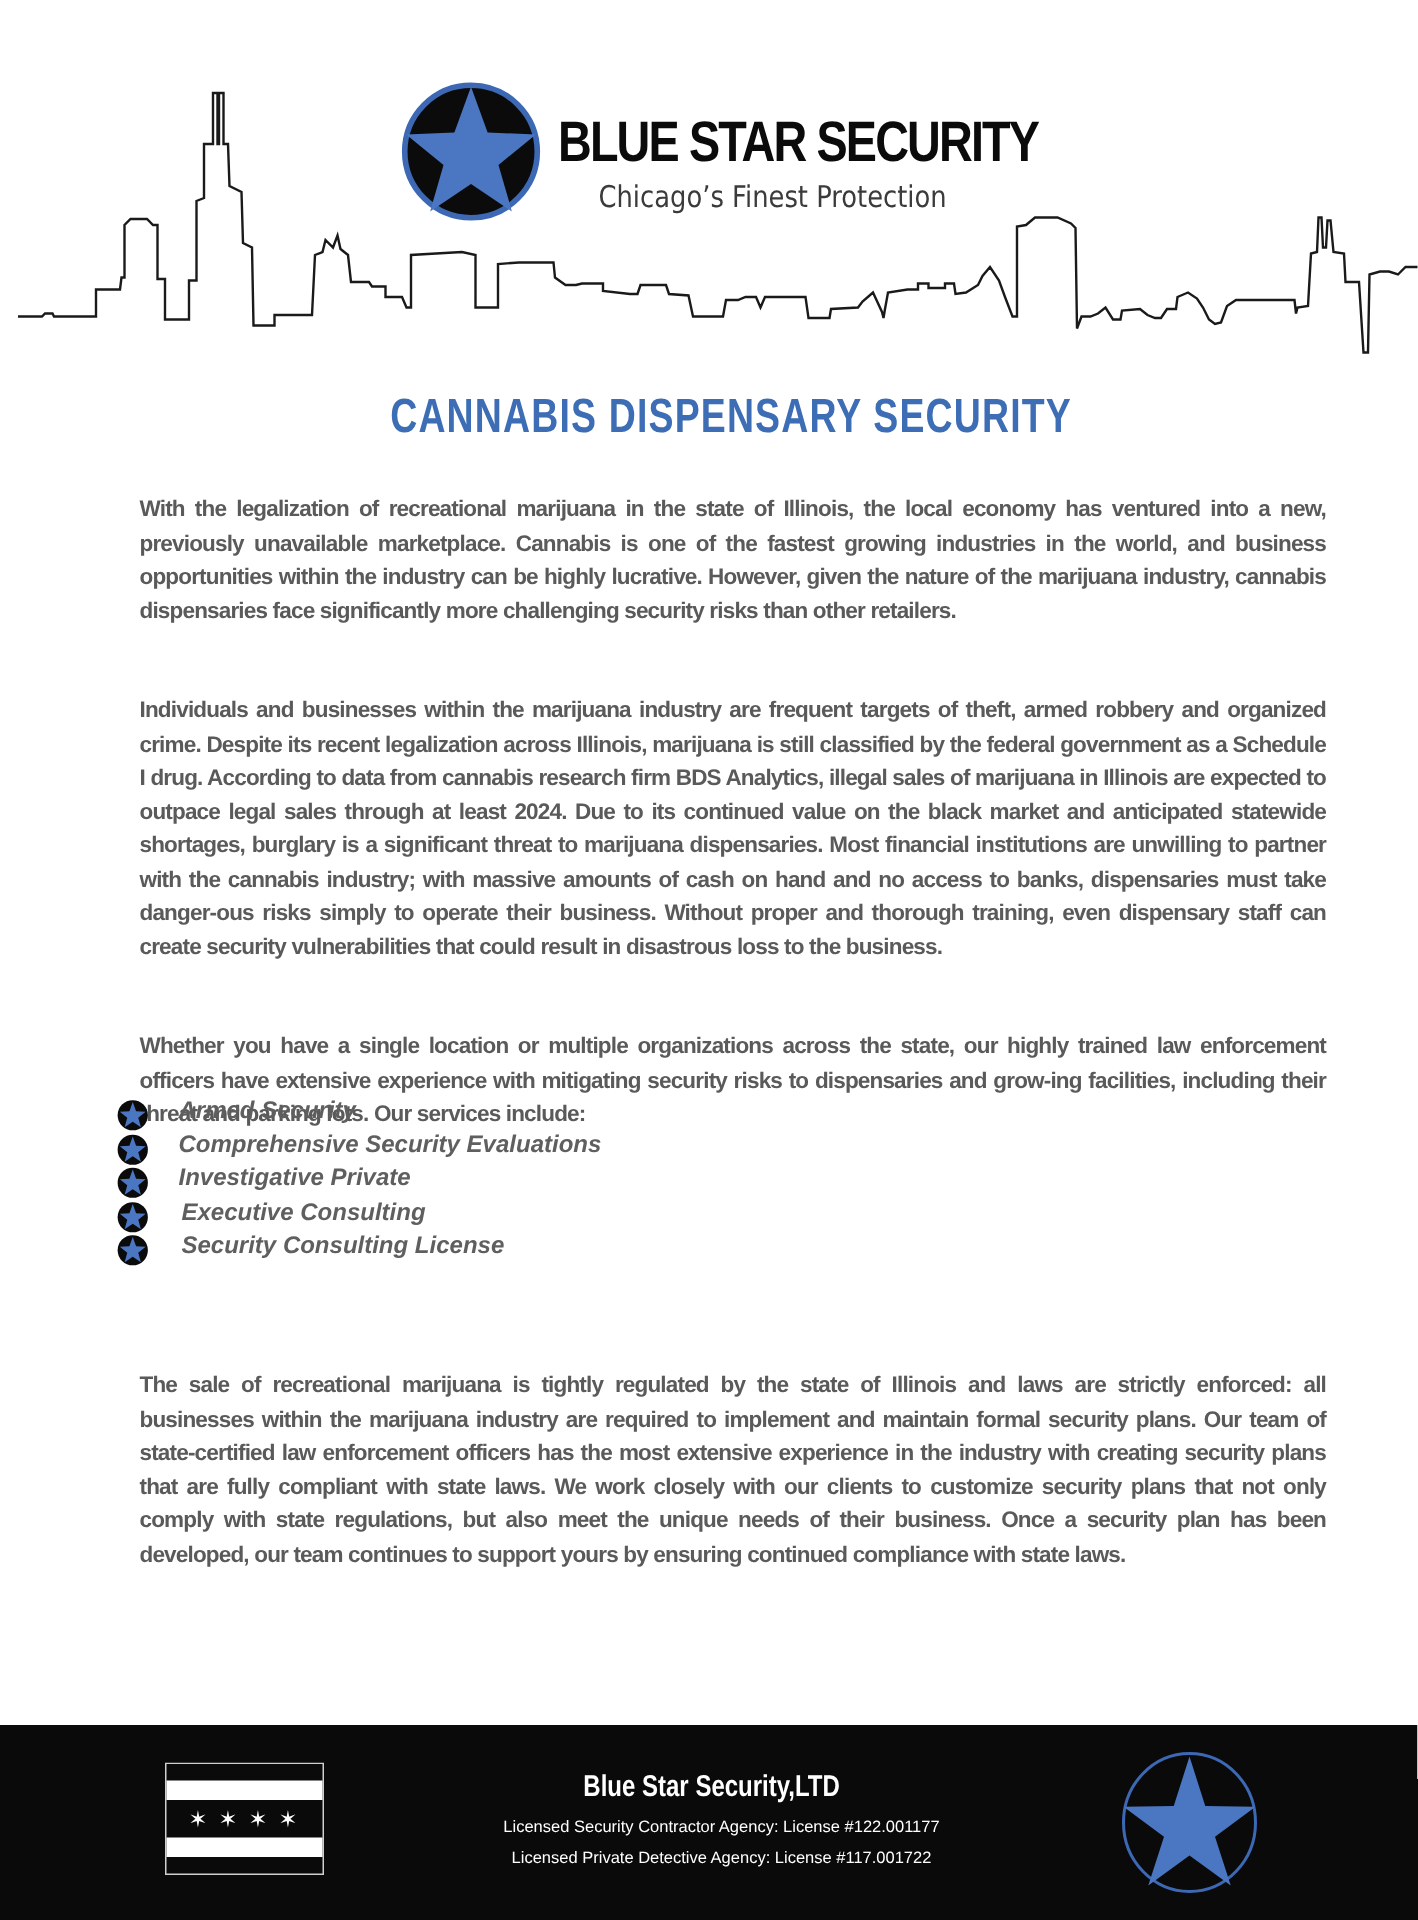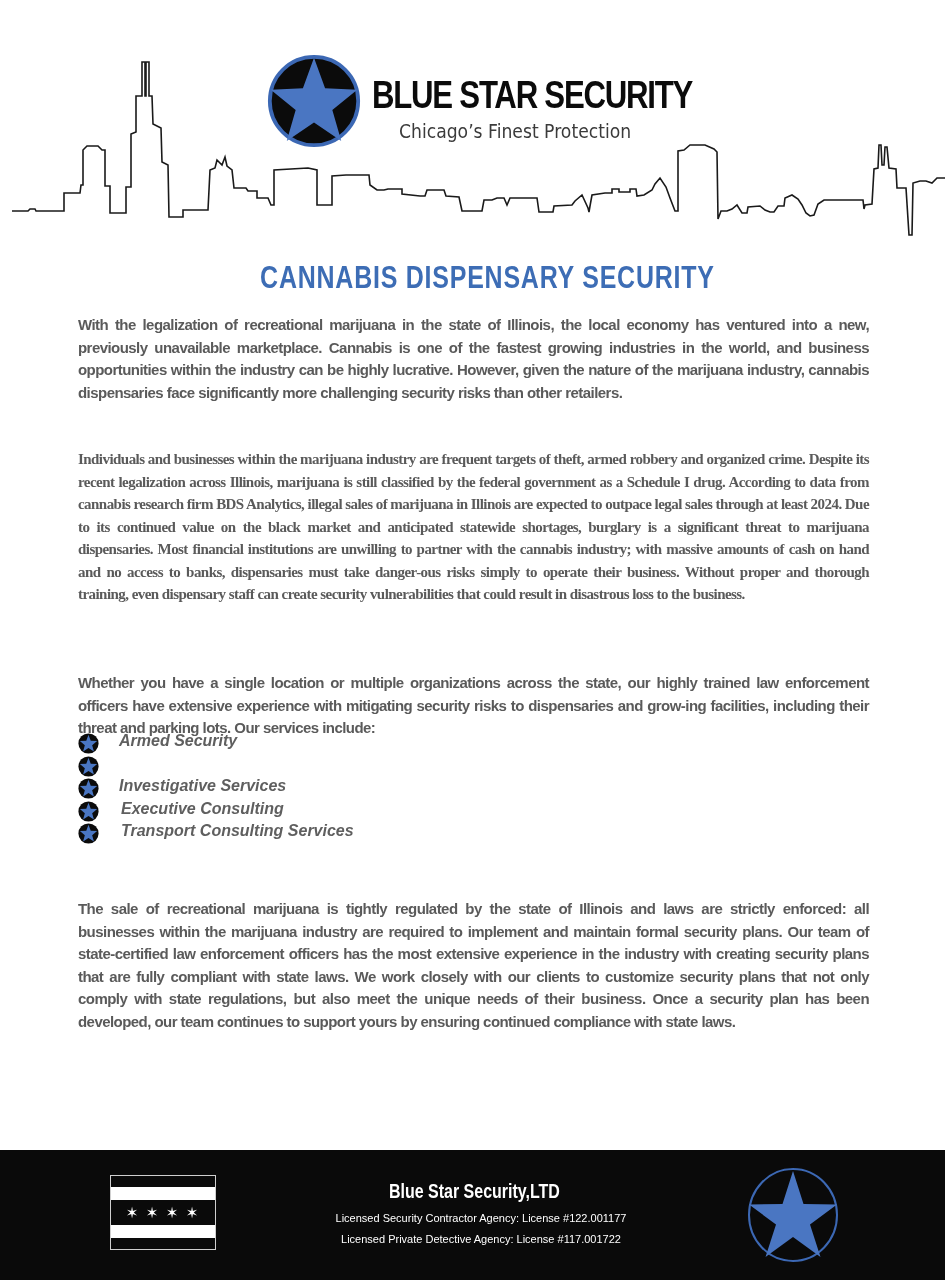--- a/index.html
+++ b/index.html
@@ -25,23 +25,23 @@
     position: absolute; left: 0; top: 257px; width: 975px; text-align: center;
     font-family: "Liberation Sans", sans-serif; font-weight: bold; font-size: 32px; color: #3d6db5;
     letter-spacing: 1px; transform: scaleX(0.78); transform-origin: 487px 0;
     line-height: 40px; white-space: nowrap;
   }
   .content {
     position: absolute; left: 78px; top: 314px; width: 791px;
     font-family: "Liberation Sans", sans-serif; font-weight: bold; font-size: 15px;
     line-height: 22.5px; color: #5a5a5a; text-align: justify;
   }
-  .content p { margin: 0; }
+  .content p { margin: 15px; }
   .p1 { position: absolute; top: 0; width: 791px; }
-  .p2 { position: absolute; top: 134px; width: 791px; font-family: Liberation Serif, serif; }
+  .p2 { position: absolute; top: 134px; width: 791px; }
   .p3 { position: absolute; top: 358px; width: 791px; }
   .p4 { position: absolute; top: 584px; width: 791px; }
   .p-inner { display: block; letter-spacing: -0.55px; word-spacing: 0px; }
 
   .services { position: absolute; left: 78px; top: 731px; width: 400px; font-style: italic; }
   .svc-item { position: relative; height: 22.6px; }
   .svc-icon { position: absolute; left: 0; top: 2px; width: 21px; height: 21px; }
   .svc-label {
     position: absolute; left: 41px; top: 1px; font-family: "Liberation Sans", sans-serif;
     font-weight: bold; font-size: 16px; color: #5f5f5f; white-space: nowrap;
@@ -105,41 +105,42 @@
         <circle cx="50" cy="50" r="48" fill="#0b0b0b"></circle>
         <polygon fill="#4a76c2" points="50,8 60.6,37 91,38.5 67.5,58 75.8,88 50,71 24.2,88 32.5,58 9,38.5 39.4,37"></polygon>
       </svg>
     <span class="svc-label">Armed Security</span>
   </div>
   <div class="svc-item">
     <svg class="svc-icon" viewBox="0 0 100 100">
         <circle cx="50" cy="50" r="48" fill="#0b0b0b"></circle>
         <polygon fill="#4a76c2" points="50,8 60.6,37 91,38.5 67.5,58 75.8,88 50,71 24.2,88 32.5,58 9,38.5 39.4,37"></polygon>
       </svg>
+    <span class="svc-label">Comprehensive Security Evaluations</span>
   </div>
   <div class="svc-item">
     <svg class="svc-icon" viewBox="0 0 100 100">
         <circle cx="50" cy="50" r="48" fill="#0b0b0b"></circle>
         <polygon fill="#4a76c2" points="50,8 60.6,37 91,38.5 67.5,58 75.8,88 50,71 24.2,88 32.5,58 9,38.5 39.4,37"></polygon>
       </svg>
-    <span class="svc-label">Investigative Services</span>
+    <span class="svc-label">Investigative Private</span>
   </div>
   <div class="svc-item">
     <svg class="svc-icon" viewBox="0 0 100 100">
         <circle cx="50" cy="50" r="48" fill="#0b0b0b"></circle>
         <polygon fill="#4a76c2" points="50,8 60.6,37 91,38.5 67.5,58 75.8,88 50,71 24.2,88 32.5,58 9,38.5 39.4,37"></polygon>
       </svg>
     <span class="svc-label" style="left:43px;">Executive Consulting</span>
   </div>
   <div class="svc-item">
     <svg class="svc-icon" viewBox="0 0 100 100">
         <circle cx="50" cy="50" r="48" fill="#0b0b0b"></circle>
         <polygon fill="#4a76c2" points="50,8 60.6,37 91,38.5 67.5,58 75.8,88 50,71 24.2,88 32.5,58 9,38.5 39.4,37"></polygon>
       </svg>
-    <span class="svc-label" style="left:43px;">Transport Consulting Services</span>
+    <span class="svc-label" style="left:43px;">Security Consulting License</span>
   </div>
 </div>
 
 <div class="footer">
   <svg class="footer-flag" viewBox="0 0 106 75">
     <rect x="0.5" y="0.5" width="105" height="74" fill="#0a0a0a" stroke="#cfcfcf" stroke-width="1"></rect>
     <rect x="1" y="12" width="104" height="13" fill="#ffffff"></rect>
     <rect x="1" y="50" width="104" height="13" fill="#ffffff"></rect>
     <g fill="#ffffff" font-family="DejaVu Sans, sans-serif" font-size="15" text-anchor="middle">
       <text x="22" y="43">✶</text>

